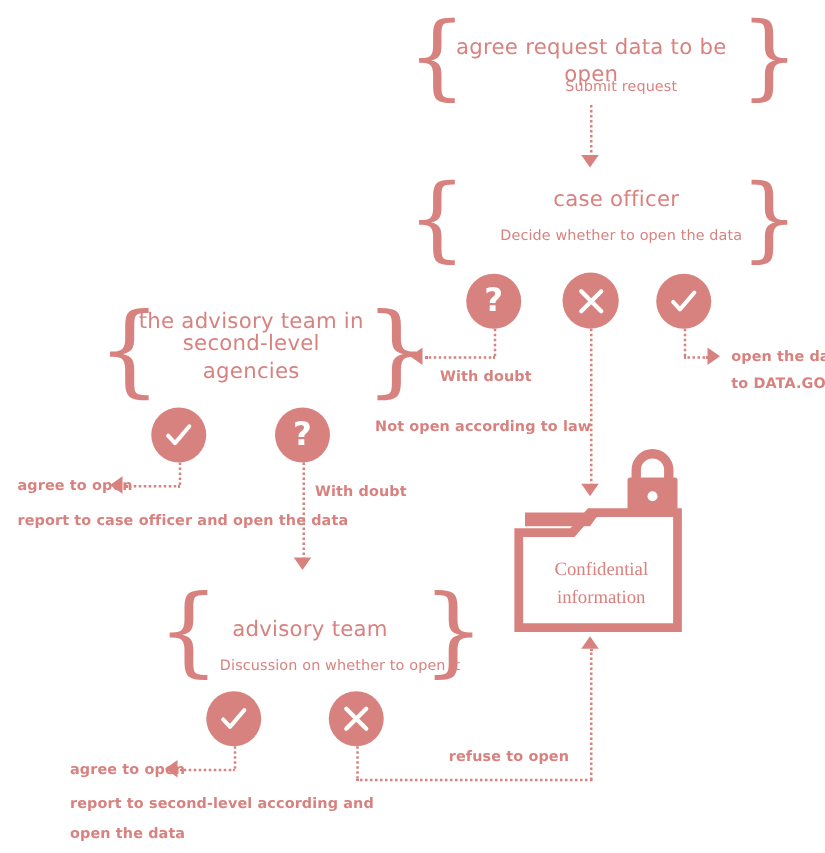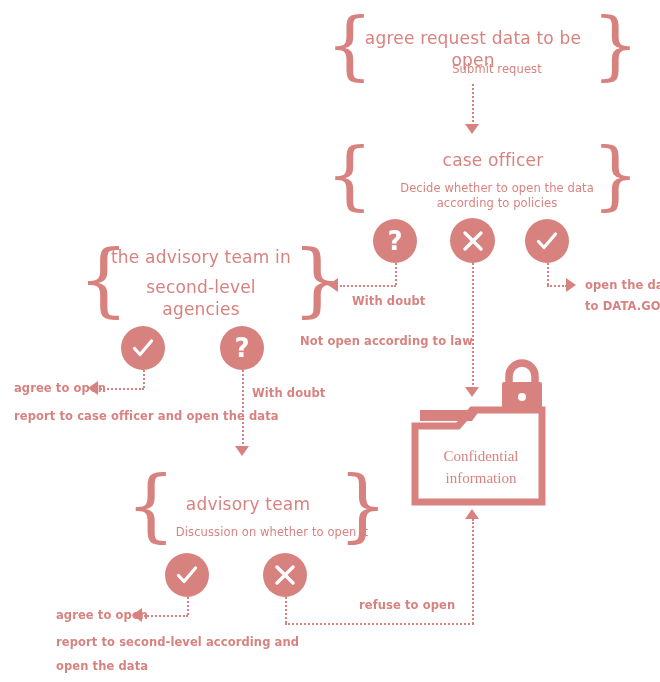--- a/index.html
+++ b/index.html
@@ -138,21 +138,20 @@
   <div class="grp-title big" style="left:355px; top:28px; width:236px;">agree request data to be open</div>
   <div class="grp-sub" style="left:355px; top:62px; width:236px;">Submit request</div>
 
   <div class="dot-v" style="left:472px; top:84px; height:42px;"></div>
   <div class="arrow down" style="left:465px; top:124px;"></div>
 
   <div class="brace" style="left:326px; top:138px; font-size:74px;">{</div>
   <div class="brace" style="left:592px; top:138px; font-size:74px;">}</div>
   <div class="grp-title big" style="left:355px; top:150px; width:236px;padding-left:20px;">case officer</div>
   <div class="grp-sub" style="left:355px; top:181px; width:236px;">Decide whether to open the data</div>
-  <div class="grp-sub" style="left:355px; top:196px; width:236px;">according to policies</div>
 
   <div class="badge" style="left:373px; top:219px; width:44px; height:44px;">
     <span class="qm" style="font-size:26px;">?</span>
   </div>
 
   <div class="badge" style="left:450px; top:218px; width:45px; height:45px;">
     <svg width="24" height="24" viewBox="0 0 24 24">
       <path d="M4 4 L20 20 M20 4 L4 20" stroke="#ffffff" stroke-width="3.4" stroke-linecap="round" fill="none"></path>
     </svg>
   </div>
@@ -174,21 +173,21 @@
 
   <div class="dot-v" style="left:547px; top:263px; height:22px;"></div>
   <div class="dot-h" style="left:547px; top:285px; width:20px;"></div>
   <div class="arrow right" style="left:566px; top:278px;"></div>
   <div class="lbl" style="left:585px; top:279px;">open the data</div>
   <div class="lbl" style="left:585px; top:300px;">to DATA.GOV.TW</div>
 
   <div class="brace" style="left:78px; top:240px; font-size:80px;">{</div>
   <div class="brace" style="left:292px; top:240px; font-size:80px;">}</div>
   <div class="grp-title big" style="left:108px; top:247px; width:186px;">the advisory team in</div>
-  <div class="grp-title big" style="left:108px; top:277px; width:186px;">second-level agencies</div>
+  <div class="grp-title big" style="left:108px; top:265px; width:186px;">second-level agencies</div>
 
   <div class="badge" style="left:121px; top:326px; width:44px; height:44px;">
     <svg width="26" height="26" viewBox="0 0 26 26">
       <path d="M4.5 13.5 L10 19.5 L21.5 6" stroke="#ffffff" stroke-width="3.2" stroke-linecap="round" stroke-linejoin="round" fill="none"></path>
     </svg>
   </div>
   <div class="badge" style="left:220px; top:326px; width:44px; height:44px;">
     <span class="qm" style="font-size:26px;">?</span>
   </div>
 

